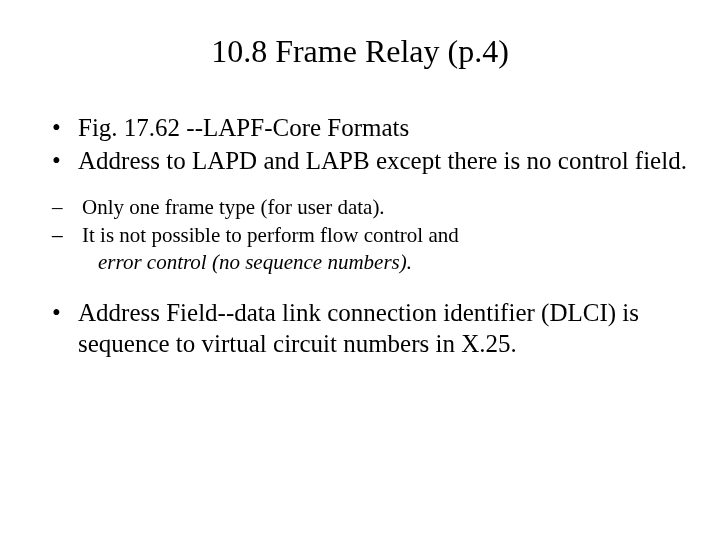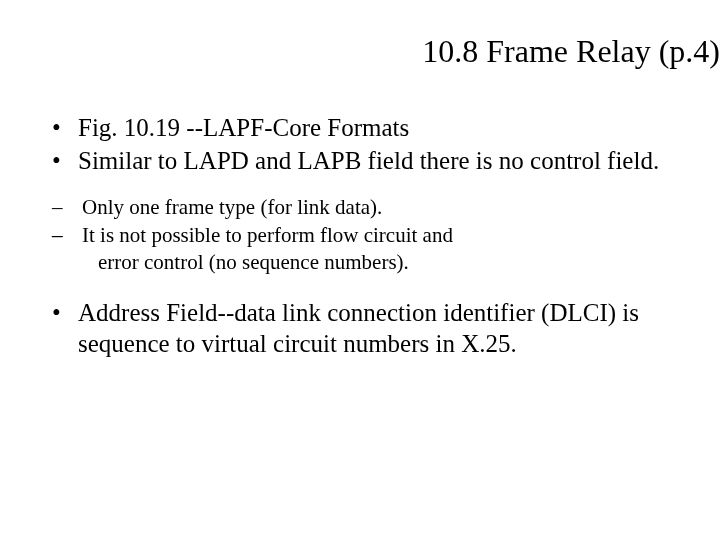--- a/index.html
+++ b/index.html
@@ -18,21 +18,21 @@
     position: relative;
     width: 720px;
     height: 540px;
     box-sizing: border-box;
   }
   .slide-title {
     position: absolute;
     top: 32px;
     left: 0;
     width: 720px;
-    text-align: right;
+    text-align: center;
     font-size: 32px;
     line-height: 1.2;
     font-family: "Liberation Serif", "DejaVu Serif", serif;
     white-space: nowrap;
   }
   .body-area {
     position: absolute;
     top: 112px;
     left: 44px;
     width: 648px;
@@ -73,60 +73,61 @@
   li.b2 > .bullet {
     position: absolute;
     left: 8px;
     top: 0;
     font-size: 21px;
     line-height: 1.28;
   }
   li.b2 .cont {
     display: block;
     padding-left: 16px;
+    font-style: italic;
   }
   .spacer-sm { height: 10px; }
   .spacer-md { height: 20px; }
 </style>
 </head>
 <body>
 
 <div class="slide">
 
   <div class="slide-title">10.8 Frame Relay (p.4)</div>
 
   <div class="body-area">
     <ul class="level1">
 
       <li class="b1">
         <span class="bullet">•</span>
-        <span>Fig. 10.19 --LAPF-Core Formats</span>
+        <span>Fig. 17.62 --LAPF-Core Formats</span>
       </li>
 
       <li class="b1">
         <span class="bullet">•</span>
-        <span>Similar to LAPD and LAPB field there is no control field.</span>
+        <span>Address to LAPD and LAPB except there is no control field.</span>
       </li>
 
       <li style="list-style:none">
         <div class="spacer-sm"></div>
         <ul class="level2">
 
           <li class="b2">
             <span class="bullet">–</span>
-            <span>Only one frame type (for link data).</span>
+            <span>Only one frame type (for user data).</span>
           </li>
 
           <li class="b2">
             <span class="bullet">–</span>
           </li>
 
           <li class="b2">
             <span class="bullet">–</span>
-            <span>It is not possible to perform flow circuit and</span>
+            <span>It is not possible to perform flow control and</span>
             <span class="cont">error control (no sequence  numbers).</span>
           </li>
 
         </ul>
         <div class="spacer-md"></div>
       </li>
 
       <li class="b1">
         <span class="bullet">•</span>
         <span>Address Field--data link connection identifier (DLCI) is sequence to virtual circuit numbers in X.25.</span>

